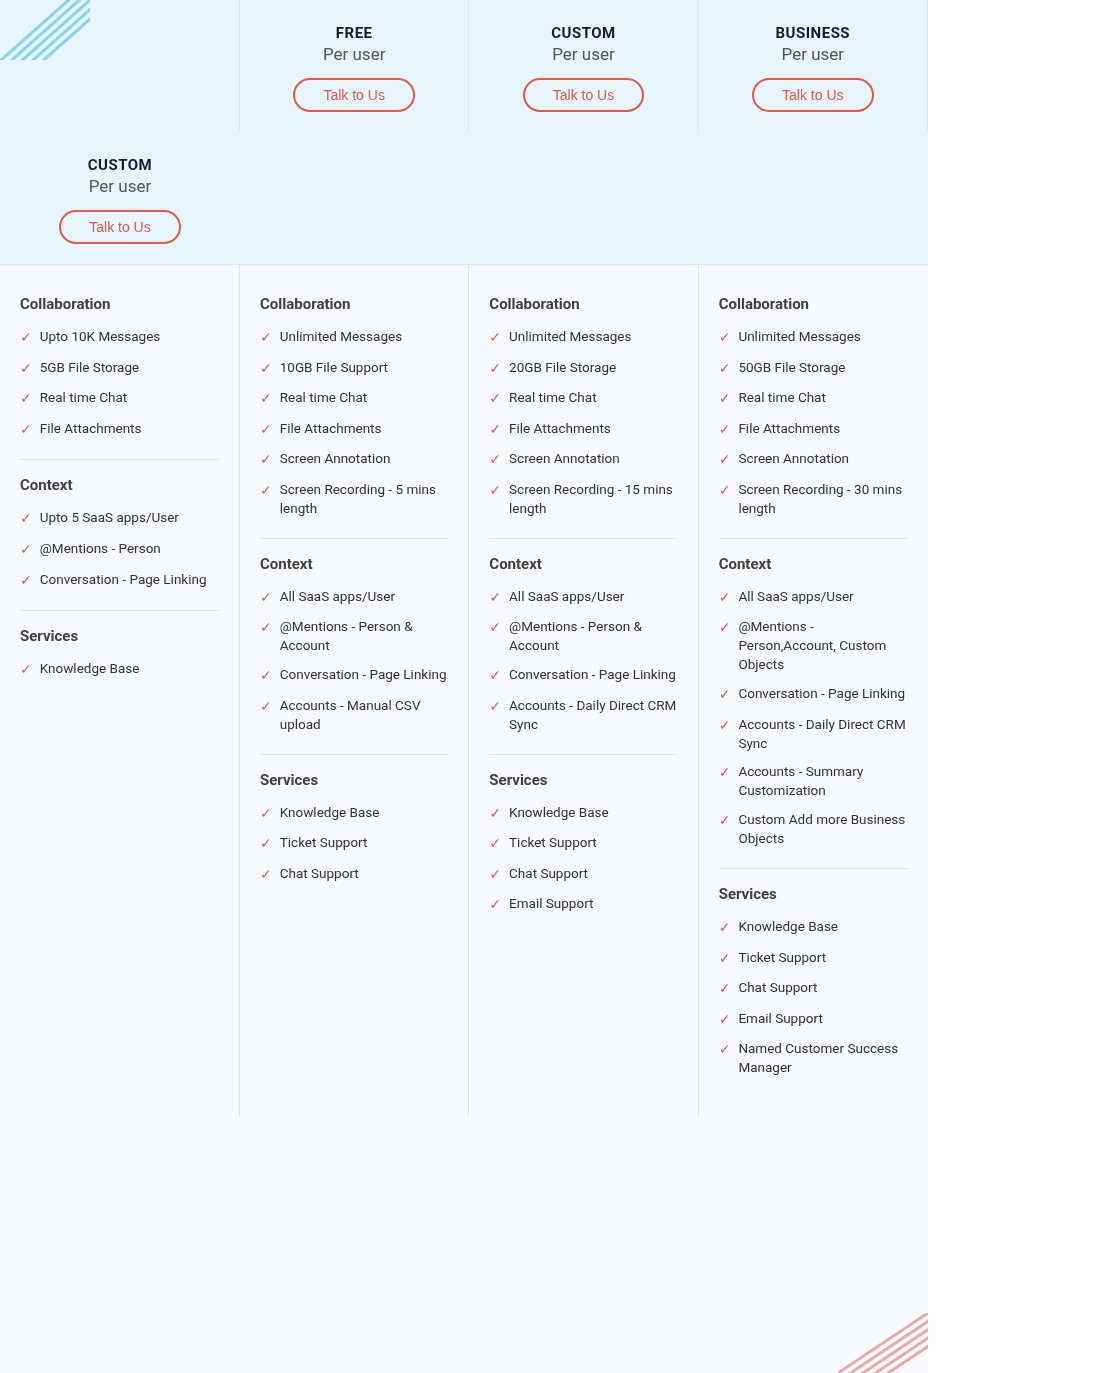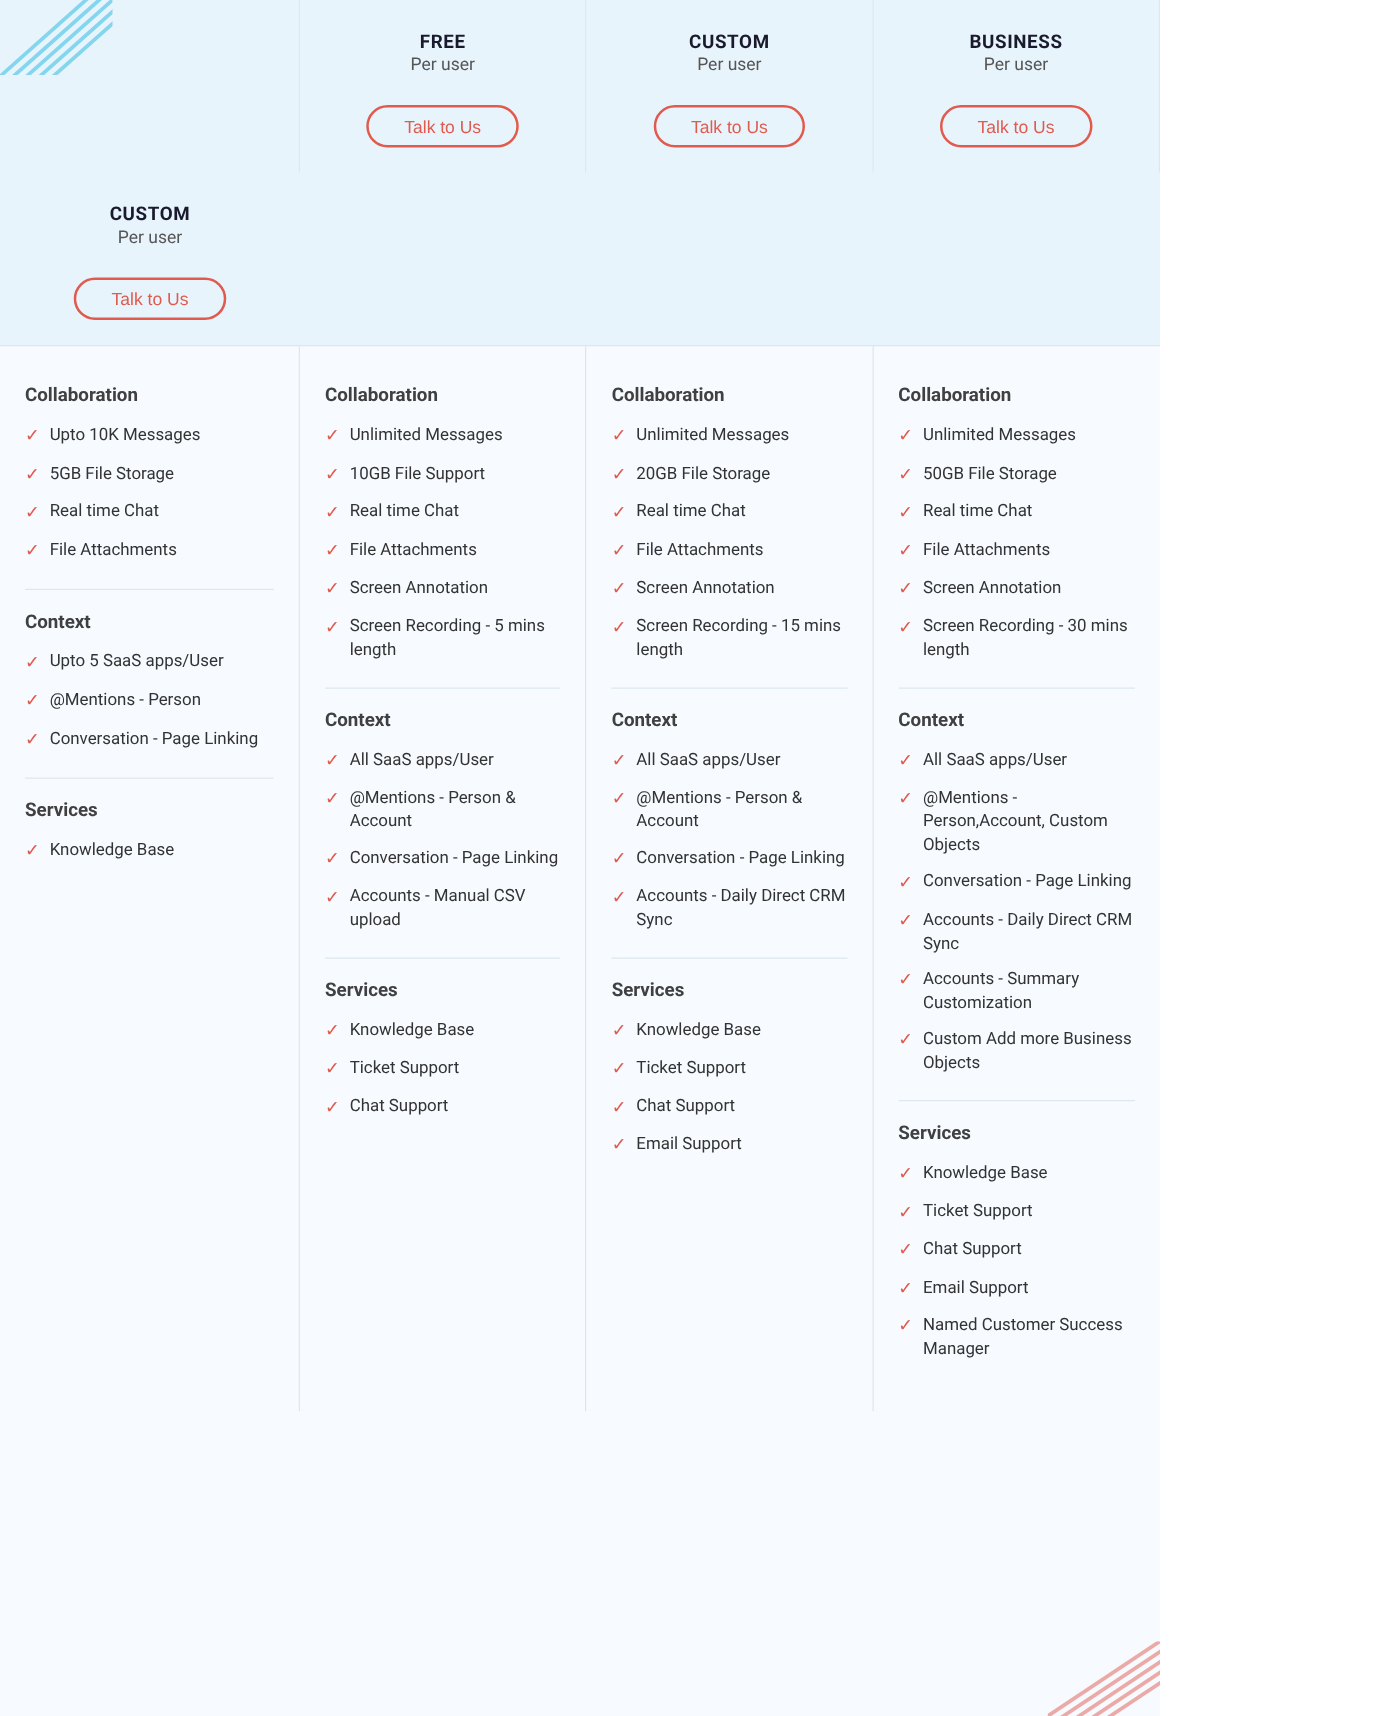--- a/index.html
+++ b/index.html
@@ -47,28 +47,28 @@
 
     .plan-name {
       font-weight: 700;
       font-size: 15px;
       letter-spacing: 0.5px;
       color: #1a1a2e;
       display: block;
     }
 
     .plan-per-user {
-      font-size: 14px;
+      font-size: 17px;
       color: #555;
       margin-top: 2px;
       display: block;
     }
 
     .talk-btn {
-      margin-top: 24px;
+      margin-top: 14px;
       display: inline-block;
       border: 2px solid #e05a4e;
       border-radius: 50px;
       padding: 7px 28px;
       color: #e05a4e;
       font-size: 14px;
       font-weight: 500;
       background: transparent;
       cursor: pointer;
     }

